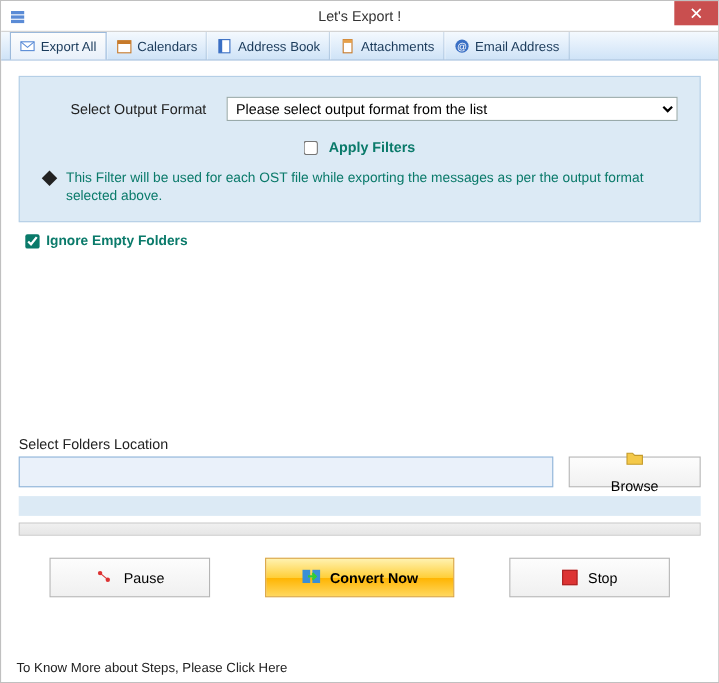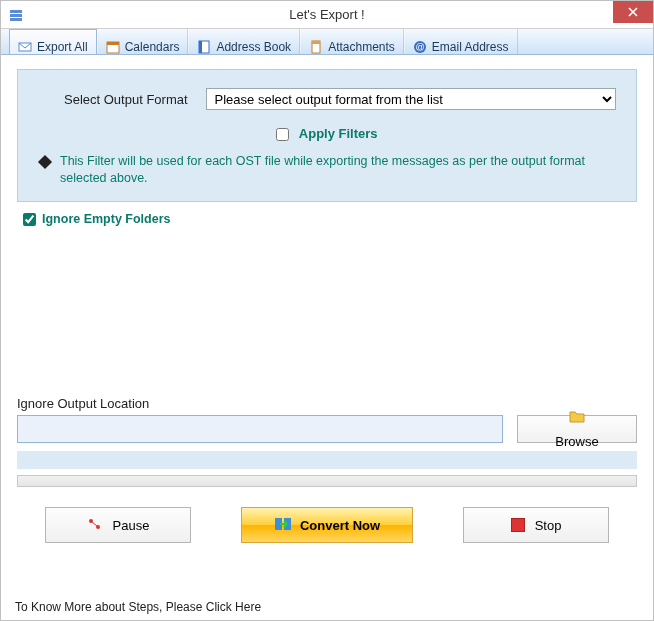--- a/index.html
+++ b/index.html
@@ -2,21 +2,21 @@
 <html><head>
 <meta charset="utf-8">
 <style>
 * { box-sizing: border-box; margin: 0; padding: 0; }
 body { font-family: "Segoe UI", Tahoma, sans-serif; font-size: 12px; background: #fff; width: 654px; height: 621px; overflow: hidden; border: 1px solid #c0c0c0; position: relative; }
 .titlebar { height: 28px; background: #fff; display: flex; align-items: center; position: relative; border-bottom: 1px solid #d0d0d0; }
 .titlebar .app-icon { width: 18px; height: 18px; margin-left: 6px; display: flex; align-items: center; justify-content: center; }
 .titlebar .title { position: absolute; left: 50%; transform: translateX(-50%); font-size: 13px; color: #333; }
 .titlebar .close-btn { position: absolute; right: 0; top: 0; width: 40px; height: 22px; background: #c94f4f; color: #fff; display: flex; align-items: center; justify-content: center; font-size: 11px; cursor: pointer; }
 .tabbar { height: 26px; background: linear-gradient(#f4f9fe, #cfe3f7); border-bottom: 1px solid #9bb9db; display: flex; align-items: stretch; padding-left: 8px; }
-.tab { display: flex; align-items: flex-end; padding: 0 8px; font-size: 12px; color: #1a3a5a; cursor: pointer; border-left: 1px solid rgba(255,255,255,0.4); border-right: 1px solid rgba(100,140,180,0.3); gap: 5px; }
+.tab { display: flex; align-items: center; padding: 0 8px; font-size: 12px; color: #1a3a5a; cursor: pointer; border-left: 1px solid rgba(255,255,255,0.4); border-right: 1px solid rgba(100,140,180,0.3); gap: 5px; }
 .tab.active { background: linear-gradient(#fdfdfd, #e8f0fa); border: 1px solid #9bb9db; border-bottom: none; }
 .tab .ticon { width: 14px; height: 14px; display: inline-flex; align-items: center; justify-content: center; }
 .content { padding: 0 16px 0 16px; }
 .panel-blue { background: #dceaf5; border: 1px solid #b5cfe6; margin-top: 14px; padding: 0; }
 .row-format { display: flex; align-items: center; padding: 18px 12px 12px 22px; gap: 18px; }
 .row-format label { font-size: 13px; color: #222; margin-left: 24px; }
 .row-format select { flex: 1; height: 22px; font-size: 13px; background: #fff; border: 1px solid #9aa; margin-right: 8px; padding: 1px 4px; }
 .row-filters { text-align: center; padding: 4px 0 6px 0; }
 .row-filters label { font-weight: bold; color: #0a7a6a; font-size: 13px; cursor: pointer; }
 .row-filters input { margin-right: 6px; vertical-align: middle; }
@@ -123,21 +123,21 @@
       <span class="note-text">This Filter will be used for each OST file while exporting the messages as per the output format selected above.</span>
     </div>
   </div>
 
   <div class="row-ignore">
     <input type="checkbox" id="ief" checked="" style="">
     <label for="ief">Ignore Empty Folders</label>
   </div>
 
   <div class="output-section">
-    <span class="output-label">Ignore Output Location</span>
+    <span class="output-label">Select Folders Location</span>
     <div class="output-row">
       <input type="text" value="" style="">
       <div class="browse-btn">
         <span><svg width="16" height="14" viewBox="0 0 16 14">
               <path d="M1 3 L6 3 L8 5 L15 5 L15 13 L1 13 Z" fill="#f4c94a" stroke="#c49a2a"></path>
             </svg></span>
         <span>Browse</span>
       </div>
     </div>
     <div class="bar-blue2"></div>

